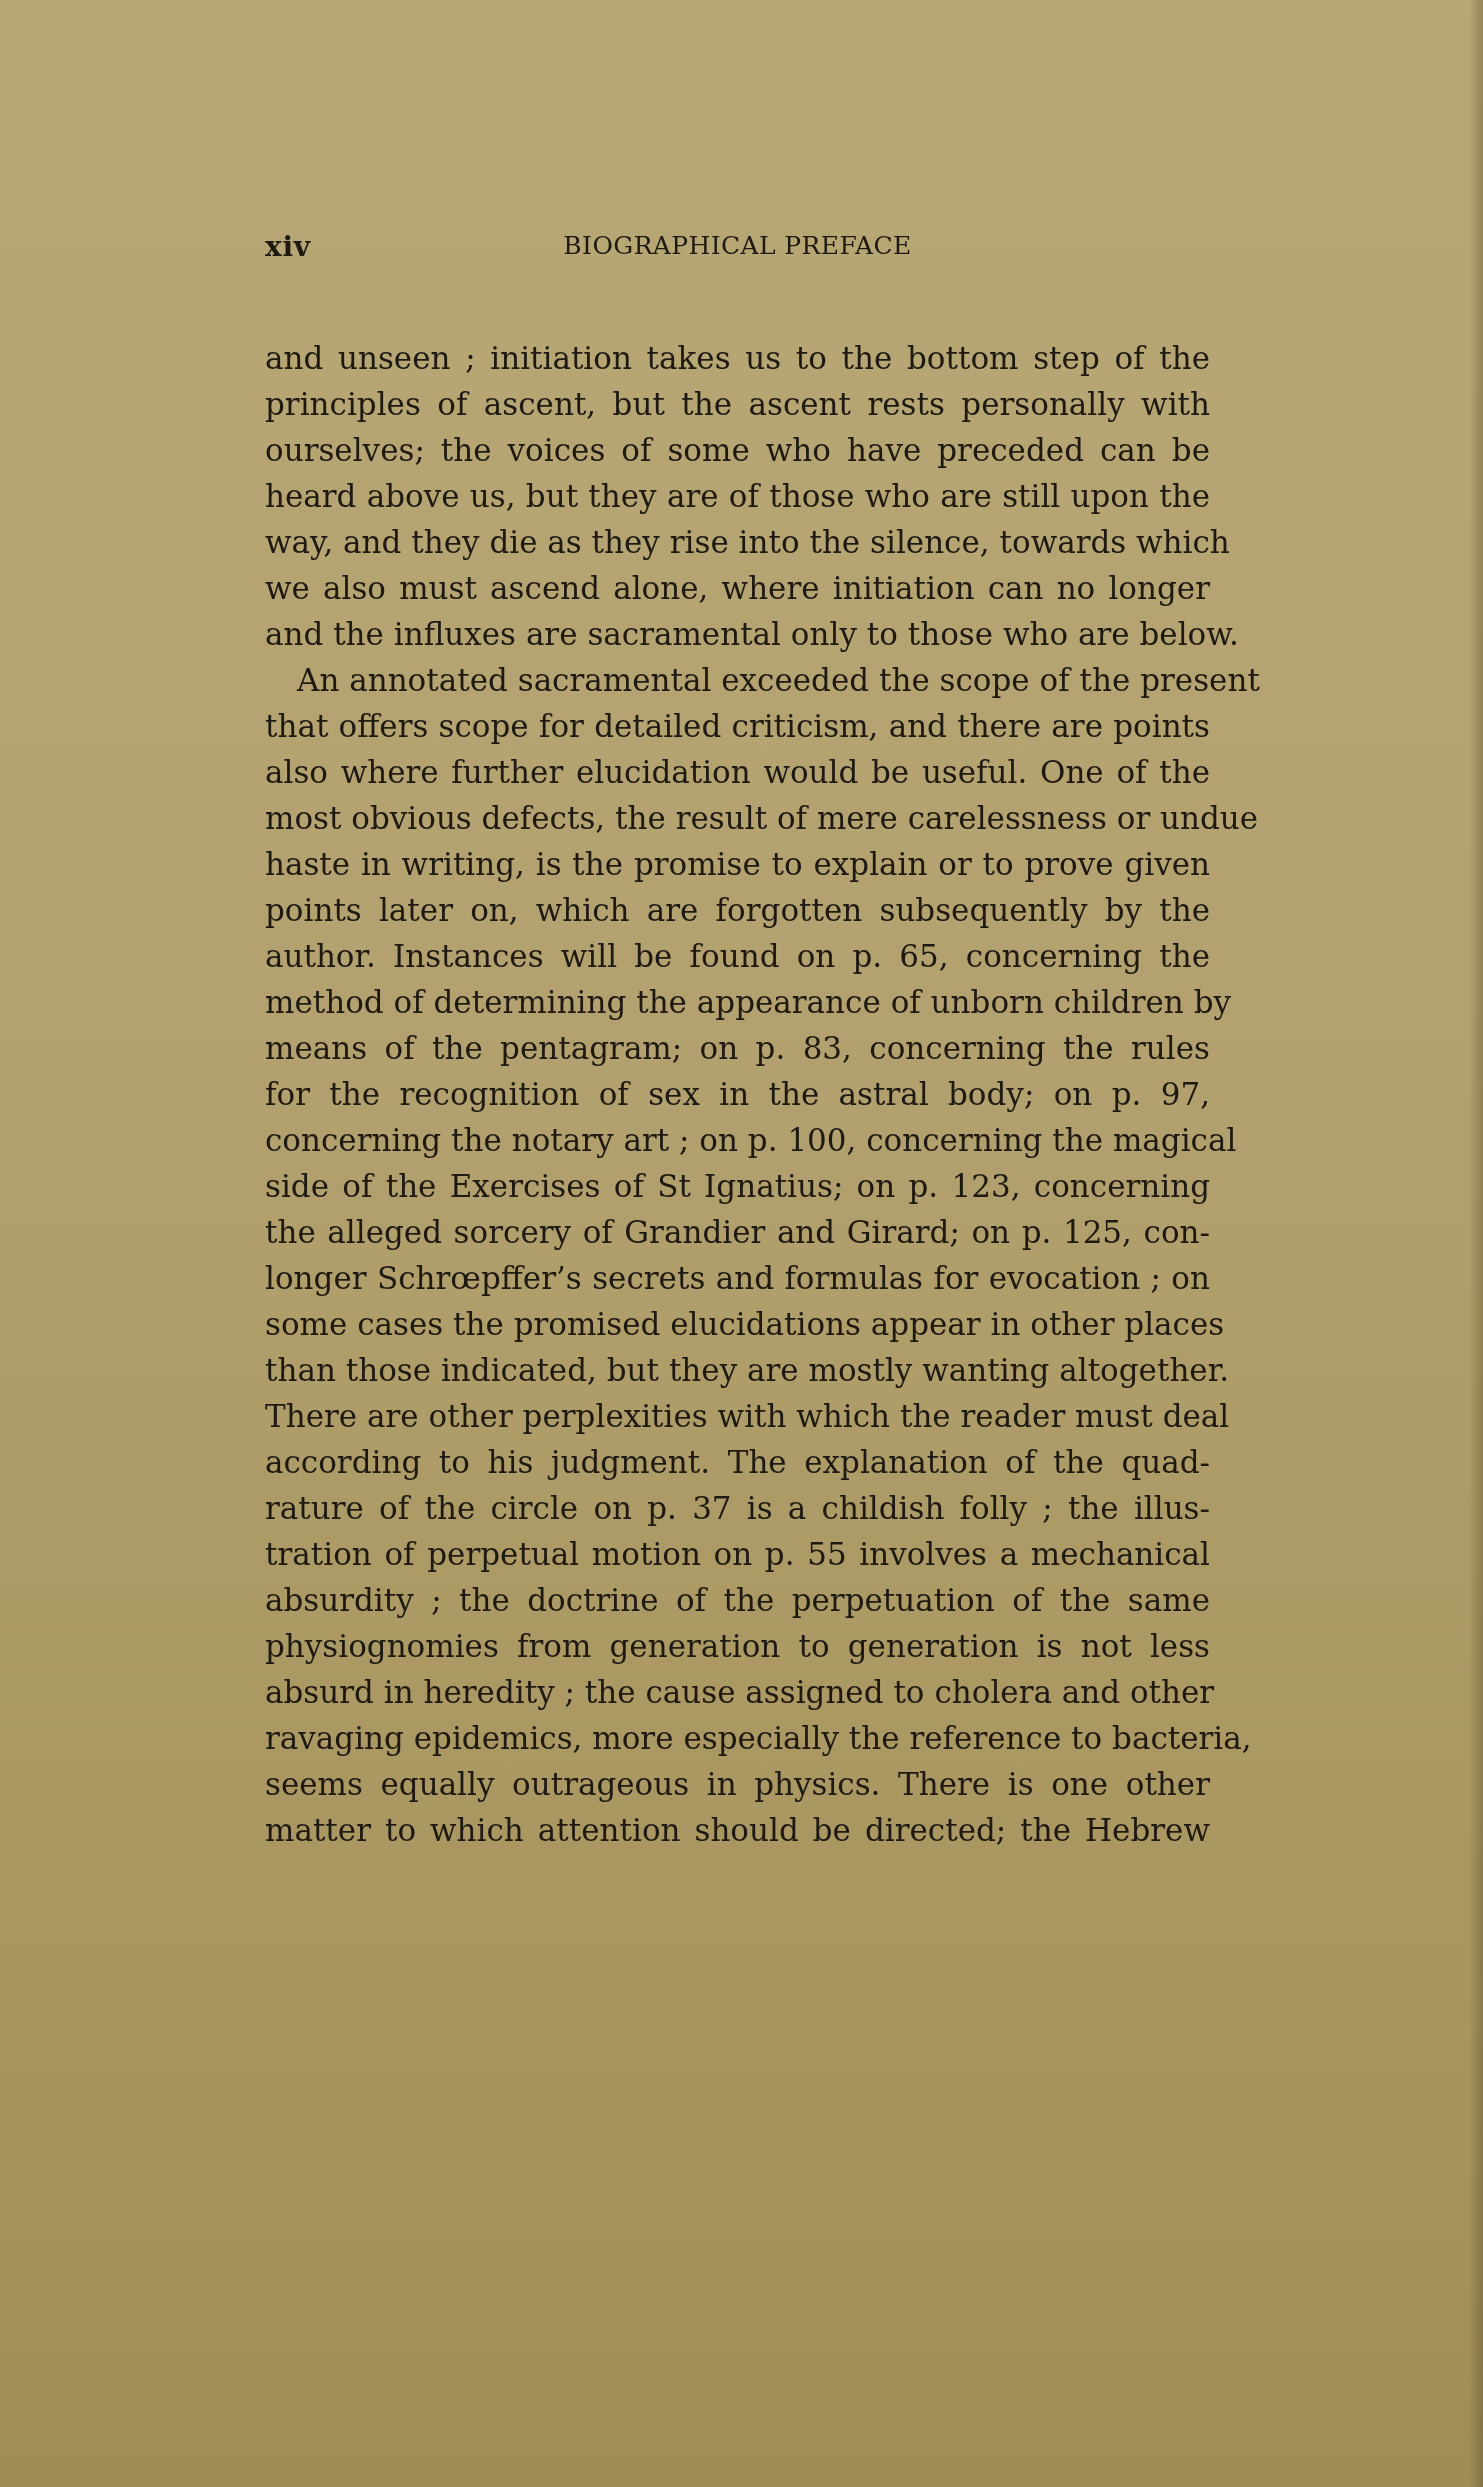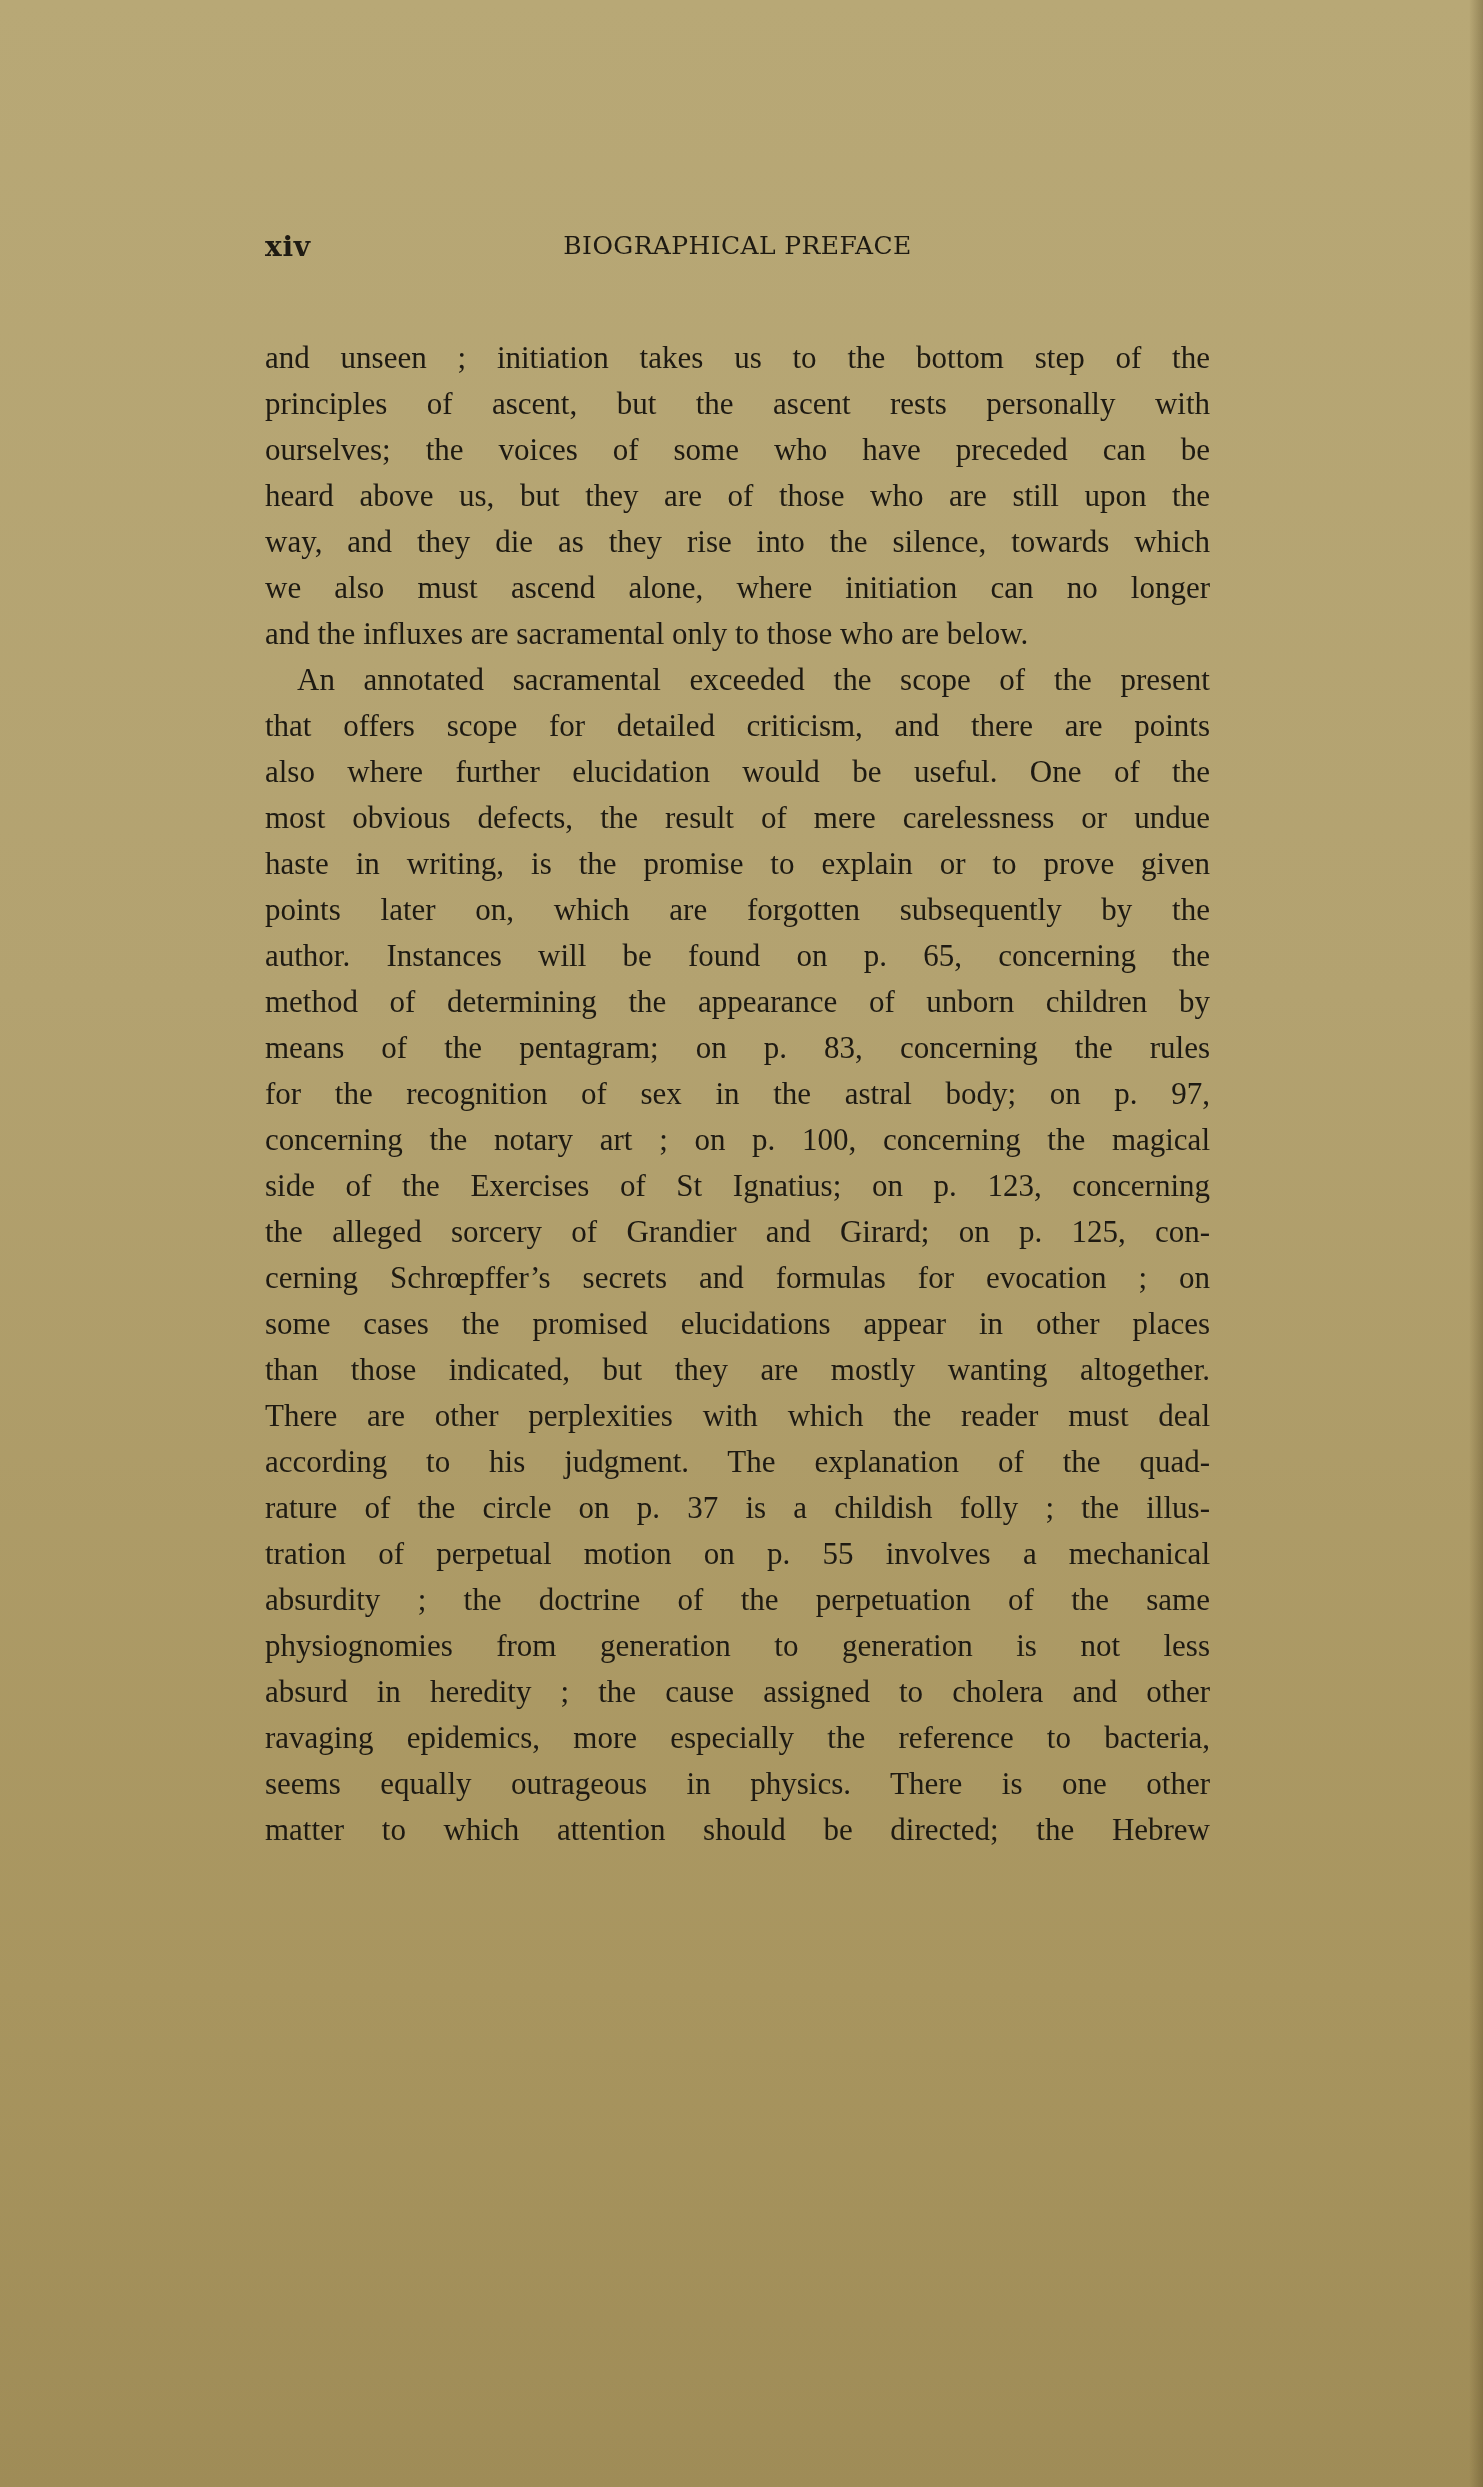--- a/index.html
+++ b/index.html
@@ -57,21 +57,20 @@
       font-size: 31px;
       line-height: 46px;
     }
     .line {
       display: block;
       white-space: nowrap;
       text-align: justify;
       text-align-last: justify;
       height: 46px;
       overflow: visible;
-      font-family: Liberation Serif, serif;
     }
     .line.last {
       text-align-last: left;
     }
     .line.indent {
       padding-left: 32px;
     }
   </style>
 </head>
 <body>
@@ -98,21 +97,21 @@
     <span class="line">most obvious defects, the result of mere carelessness or undue</span>
     <span class="line">haste in writing, is the promise to explain or to prove given</span>
     <span class="line">points later on, which are forgotten subsequently by the</span>
     <span class="line">author. Instances will be found on p. 65, concerning the</span>
     <span class="line">method of determining the appearance of unborn children by</span>
     <span class="line">means of the pentagram; on p. 83, concerning the rules</span>
     <span class="line">for the recognition of sex in the astral body; on p. 97,</span>
     <span class="line">concerning the notary art ; on p. 100, concerning the magical</span>
     <span class="line">side of the Exercises of St Ignatius; on p. 123, concerning</span>
     <span class="line">the alleged sorcery of Grandier and Girard; on p. 125, con-</span>
-    <span class="line">cerning Schrœpffer’s secrets and formulas for evocation ; on</span>
+    <span class="line">longer Schrœpffer’s secrets and formulas for evocation ; on</span>
     <span class="line">some cases the promised elucidations appear in other places</span>
     <span class="line">than those indicated, but they are mostly wanting altogether.</span>
     <span class="line">There are other perplexities with which the reader must deal</span>
     <span class="line">according to his judgment. The explanation of the quad-</span>
     <span class="line">rature of the circle on p. 37 is a childish folly ; the illus-</span>
     <span class="line">tration of perpetual motion on p. 55 involves a mechanical</span>
     <span class="line">absurdity ; the doctrine of the perpetuation of the same</span>
     <span class="line">physiognomies from generation to generation is not less</span>
     <span class="line">absurd in heredity ; the cause assigned to cholera and other</span>
     <span class="line">ravaging epidemics, more especially the reference to bacteria,</span>

